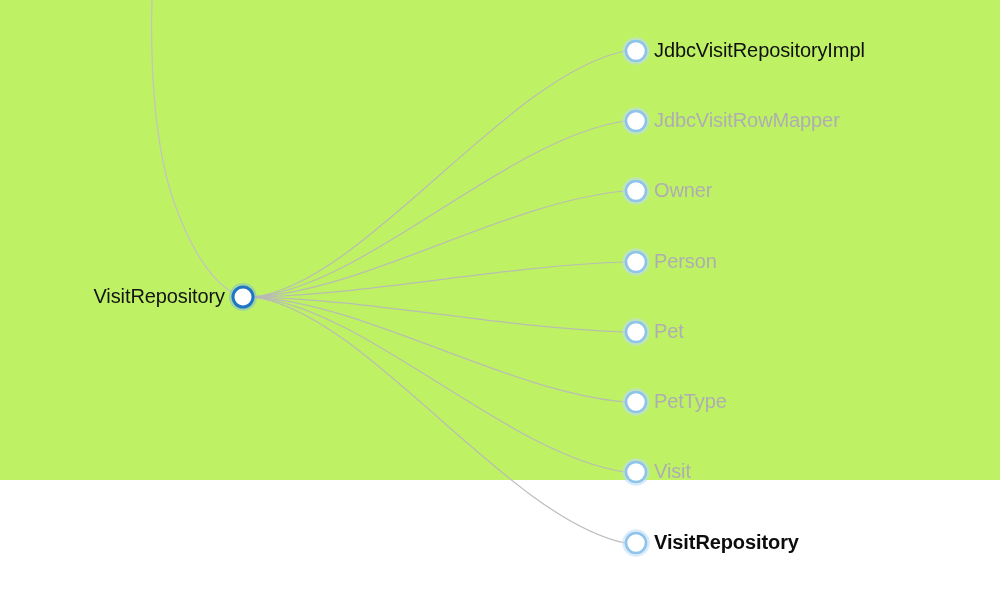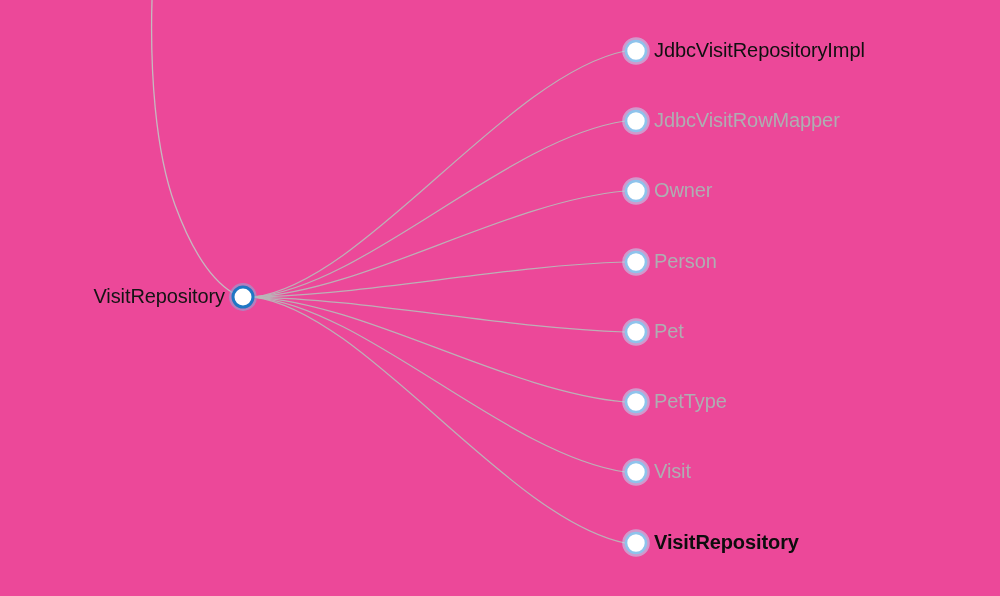--- a/index.html
+++ b/index.html
@@ -10,22 +10,22 @@
   }
   body {
     font-family: "Liberation Sans", sans-serif;
     width: 1000px;
     height: 596px;
     overflow: hidden;
   }
   #graph-root {
     position: relative;
     width: 1000px;
-    height: 596px;
-    background: #ec4899;
+    height: 480px;
+    background: #bef264;
   }
   svg.graph-canvas {
     position: absolute;
     top: 0;
     left: 0;
     width: 1000px;
     height: 596px;
     display: block;
   }
   .edge-path {

